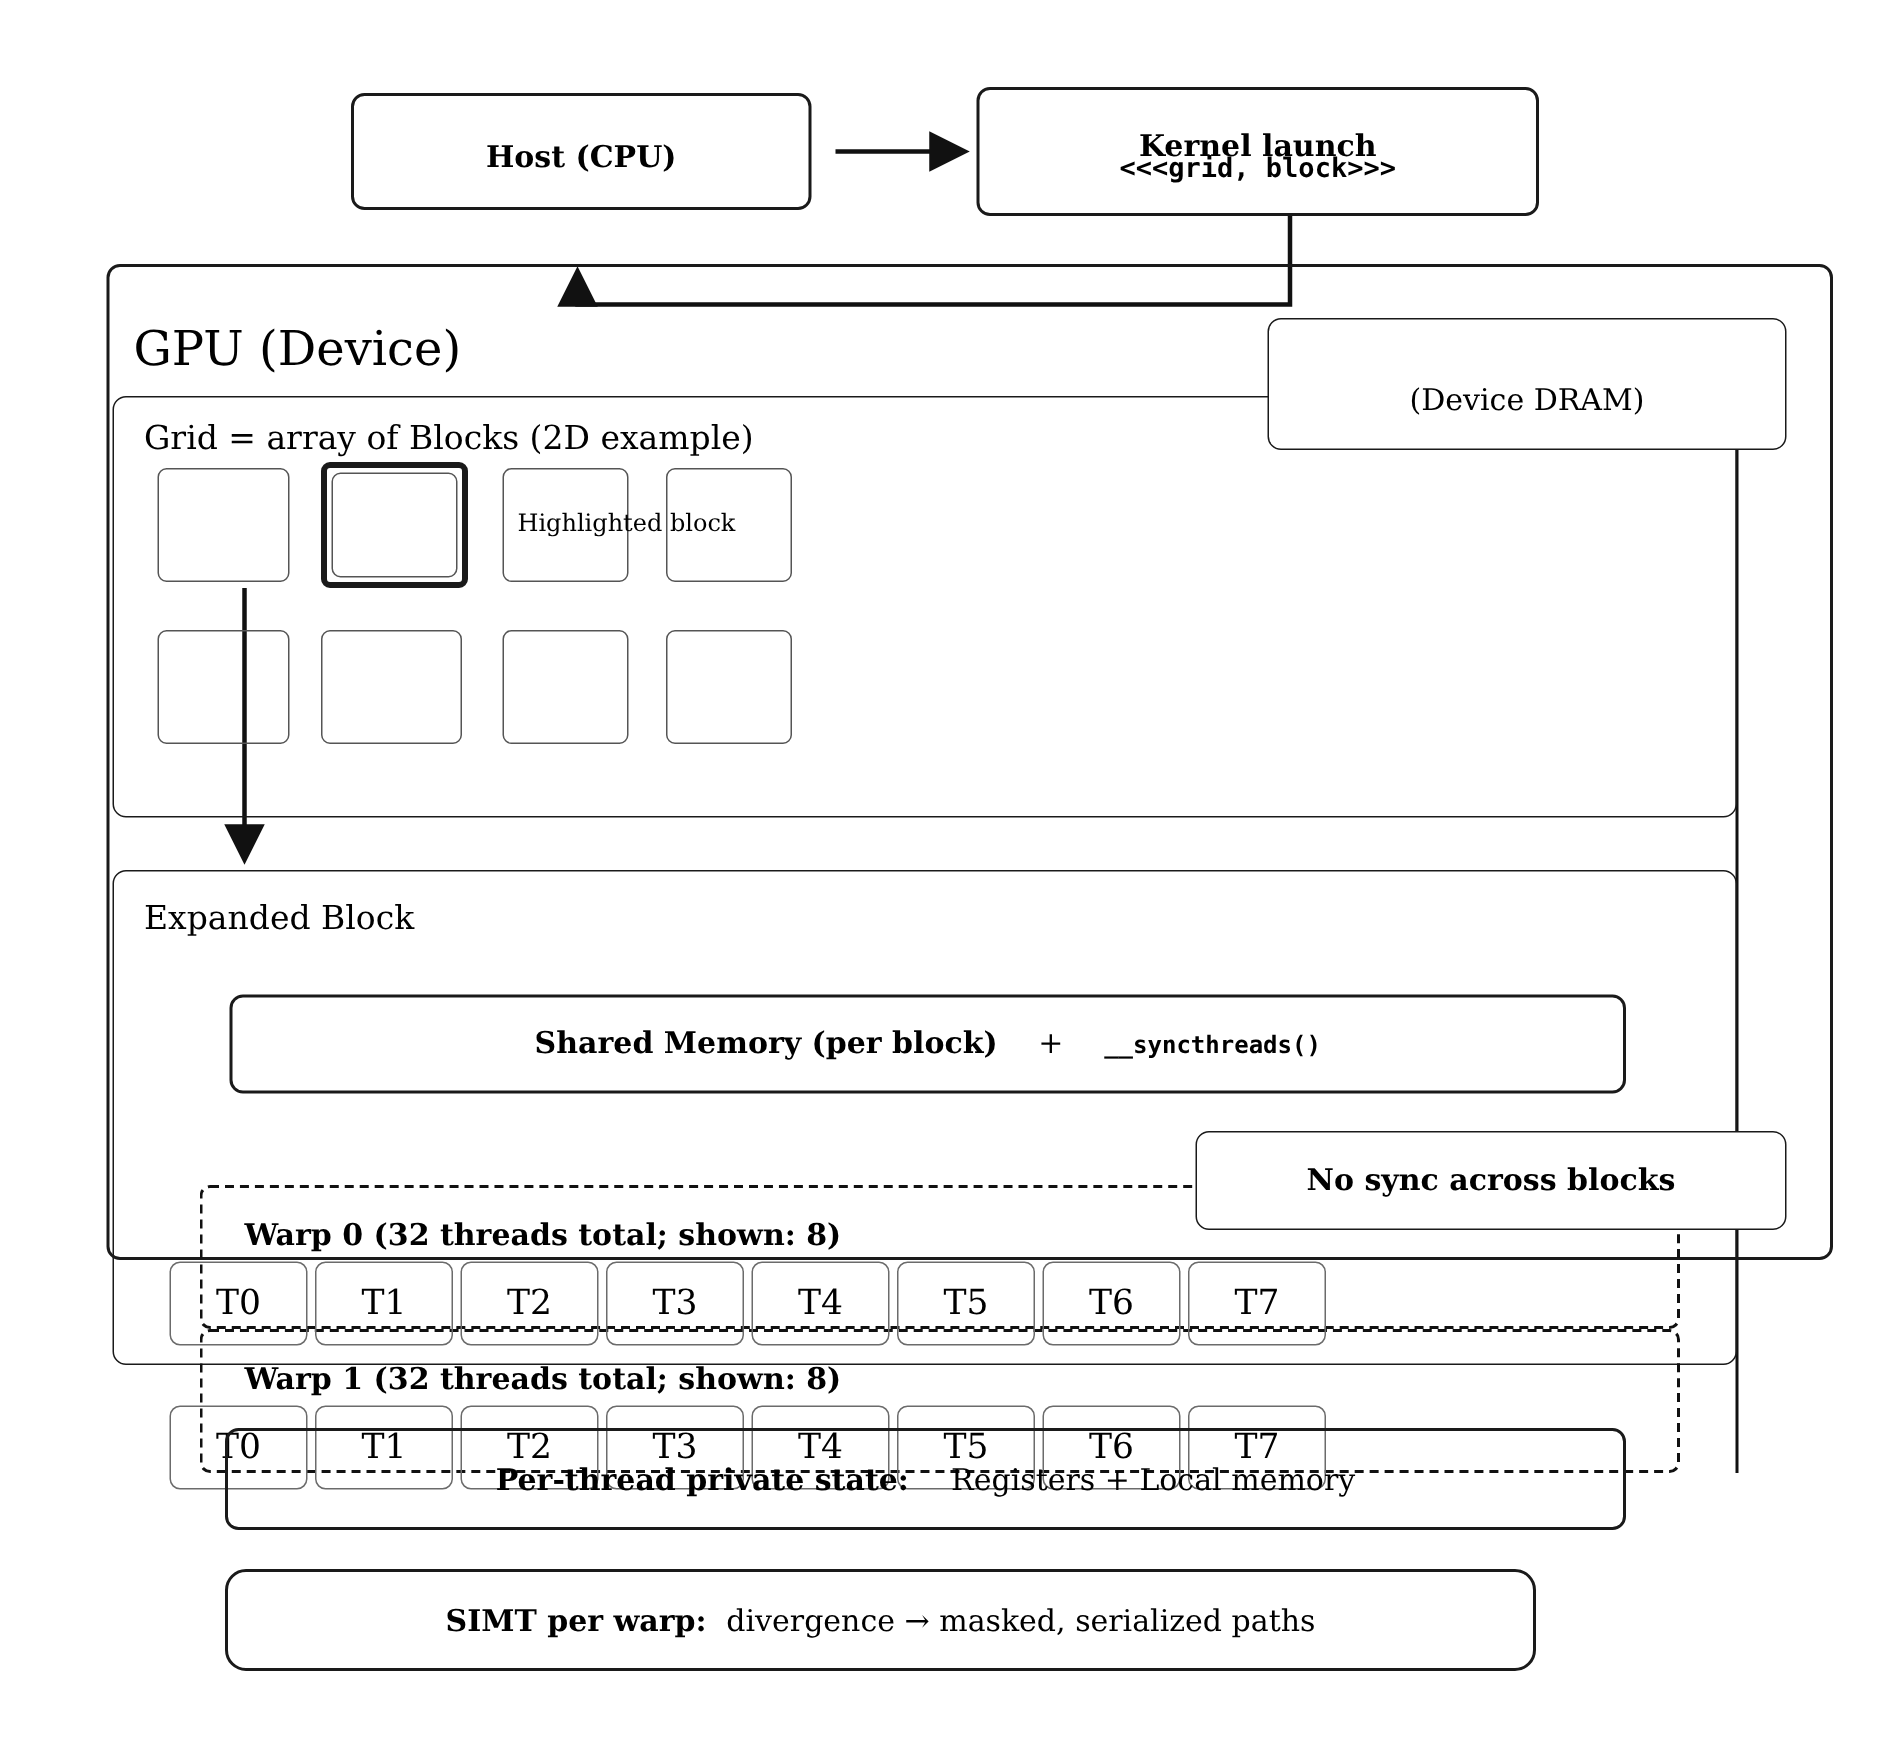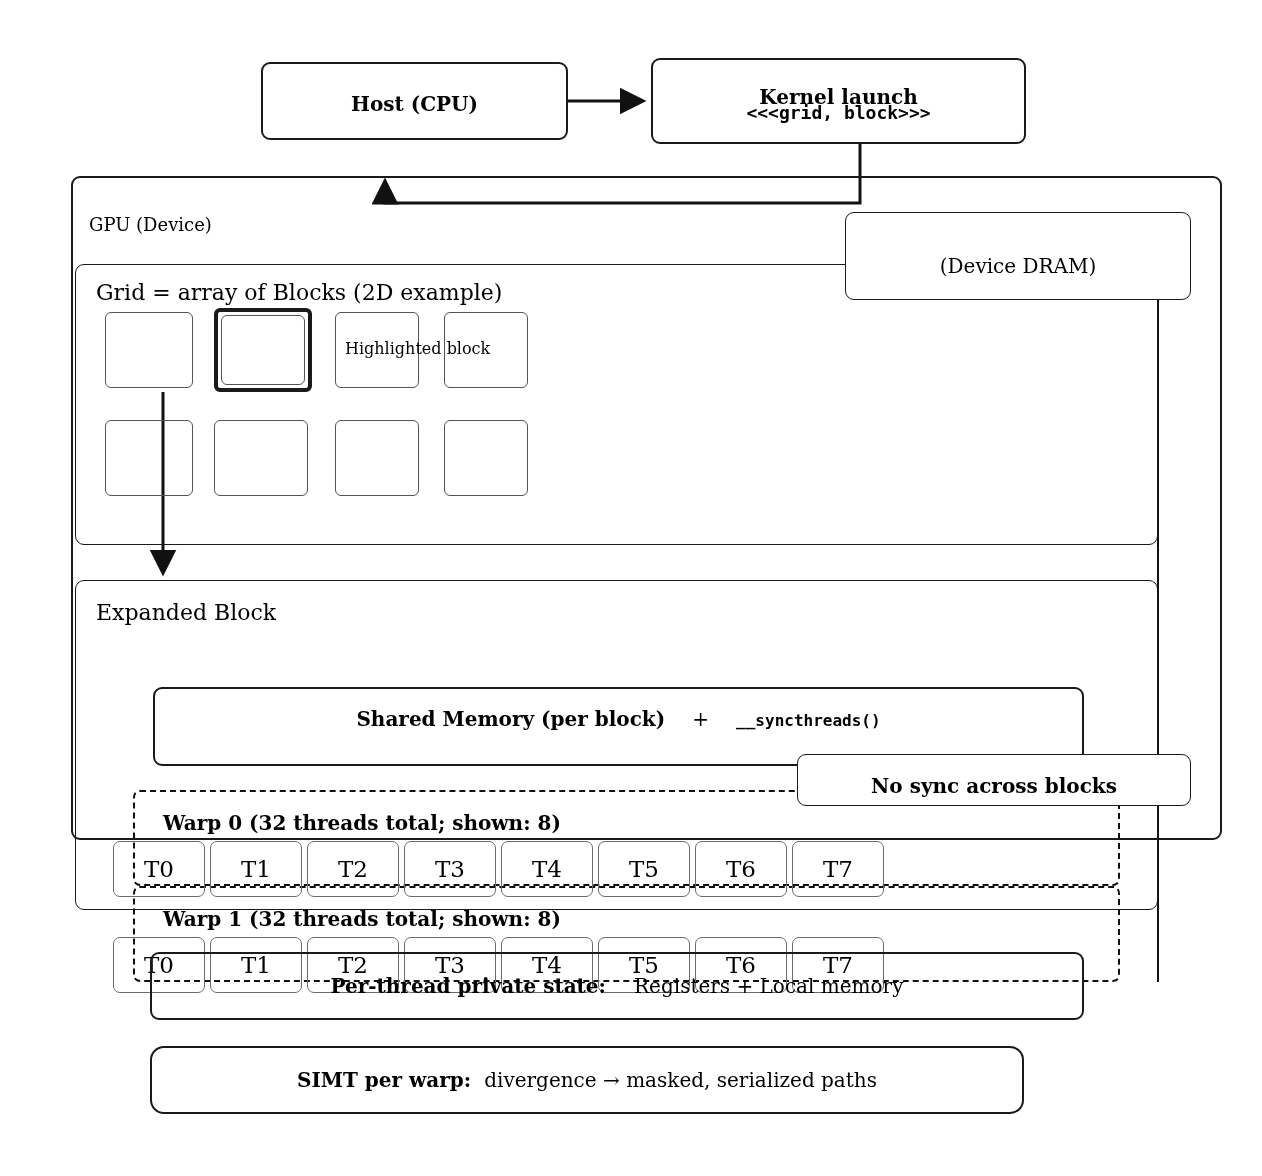--- a/index.html
+++ b/index.html
@@ -18,35 +18,35 @@
   .ctr{position:absolute;width:100%;text-align:center;left:0;}
 
   .serif{font-family:"DejaVu Serif","Liberation Serif",serif;}
   .mono{font-family:"DejaVu Sans Mono","Liberation Mono",monospace;}
   .b{font-weight:bold;}
 
   .f18{font-size:18px;}
   .f19{font-size:16px;}
   .f20{font-size:20px;}
   .f22{font-size:22px;}
-  .f26{font-size:18px;}
+  .f26{font-size:32px;}
 
   svg.overlay{position:absolute;left:0;top:0;width:1262px;height:1176px;
               pointer-events:none;overflow:visible;}
   .tcell{position:absolute;box-sizing:border-box;border:1.2px solid #6b6b6b;
          border-radius:7px;display:flex;align-items:center;justify-content:center;
          font-size:23px;background:transparent;}
   .tcell.w0{border:1.2px solid #6b6b6b;}
 </style>
 </head>
 <body>
 
 <div id="stage">
 
-  <div class="box white" style="left:261px;top:62px;width:307px;height:78px;z-index:30;">
+  <div class="box white" style="left:234px;top:62px;width:307px;height:78px;z-index:30;">
     <div class="ctr serif b f20" style="top:28px;">Host (CPU)</div>
   </div>
 
   <div class="box white" style="left:651px;top:58px;width:375px;height:86px;z-index:30;">
     <div class="ctr serif b f20" style="top:25px;">Kernel launch</div>
     <div class="ctr mono b f18" style="top:42px;">&lt;&lt;&lt;grid, block&gt;&gt;&gt;</div>
   </div>
 
   <div class="box" style="left:71px;top:176px;width:1151px;height:664px;z-index:5;"></div>
   <div class="lbl serif f26" style="left:89px;top:215px;z-index:12;">GPU (Device)</div>
@@ -67,29 +67,29 @@
 
   <div class="box hair" style="left:105px;top:420px;width:88px;height:76px;z-index:14;"></div>
   <div class="box hair" style="left:214px;top:420px;width:94px;height:76px;z-index:14;"></div>
   <div class="box hair" style="left:335px;top:420px;width:84px;height:76px;z-index:14;"></div>
   <div class="box hair" style="left:444px;top:420px;width:84px;height:76px;z-index:14;"></div>
 
 
   <div class="box thin" style="left:75px;top:580px;width:1083px;height:330px;z-index:8;"></div>
   <div class="lbl serif f22" style="left:96px;top:601px;z-index:14;">Expanded Block</div>
 
-  <div class="box" style="left:153px;top:663px;width:931px;height:79px;z-index:14;margin-top:24px;">
+  <div class="box" style="left:153px;top:663px;width:931px;height:66px;z-index:14;">
     <div class="ctr" style="top:18px;">
       <span class="serif b f20">Shared Memory (per block)</span>
       <span class="serif f20" style="padding:0 22px;">+</span>
       <span class="mono b f19">__syncthreads()</span>
     </div>
   </div>
 
-  <div class="box thin white" style="left:797px;top:754px;width:394px;height:52px;z-index:24;text-decoration:underline;">
+  <div class="box thin white" style="left:797px;top:754px;width:394px;height:66px;z-index:24;text-decoration:underline;">
     <div class="ctr serif b f20" style="top:19px;">No sync across blocks</div>
   </div>
 
   <div class="box dashed" style="left:133px;top:790px;width:987px;height:96px;z-index:20;"></div>
   <div class="lbl serif b f20" style="left:163px;top:812px;z-index:23;">Warp 0 (32 threads total; shown: 8)</div>
 
   <div class="tcell w0" style="left:113px;top:841px;width:92px;height:56px;z-index:22;">T0</div>
   <div class="tcell w0" style="left:210px;top:841px;width:92px;height:56px;z-index:22;">T1</div>
   <div class="tcell w0" style="left:307px;top:841px;width:92px;height:56px;z-index:22;">T2</div>
   <div class="tcell w0" style="left:404px;top:841px;width:92px;height:56px;z-index:22;">T3</div>

